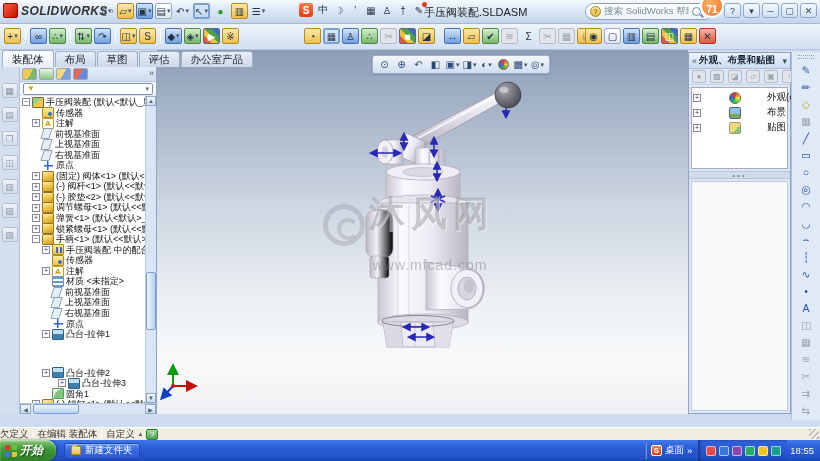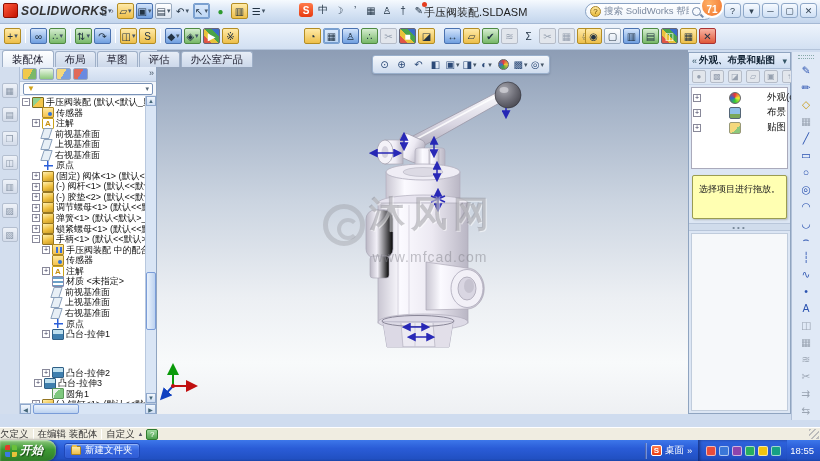--- a/index.html
+++ b/index.html
@@ -128,21 +128,21 @@
   .hico{width:17px;height:15px;display:inline-flex;align-items:center;justify-content:center;font-size:10px;color:#2c4a78;}
   .ball-ico{width:11px;height:11px;border-radius:50%;border:1px solid #666;
     background:conic-gradient(#e04040,#e8c23a,#46a346,#3a6cc8,#e04040);}
   .watermark{position:absolute;left:168px;top:140px;width:180px;text-align:center;pointer-events:none;}
   .wm-ring{position:absolute;left:-2px;top:14px;width:42px;height:42px;border-radius:50%;
     border:5px solid rgba(140,140,145,.32);}
   .wm-ring::after{content:"";position:absolute;left:9px;top:9px;width:14px;height:14px;border-radius:50%;
     border:4px solid rgba(140,140,145,.30);border-right-color:transparent;}
   .wm-name{font-size:36px;font-weight:bold;letter-spacing:6px;color:rgba(125,125,132,.40);
     text-shadow:1px 1px 0 rgba(255,255,255,.5);padding-left:34px;white-space:nowrap;}
-  .wm-url{font-size:14px;letter-spacing:1px;color:rgba(130,130,138,.48);padding-left:30px;margin-top:10px;}
+  .wm-url{font-size:14px;letter-spacing:1px;color:rgba(130,130,138,.48);padding-left:30px;margin-top:18px;}
 
   
   .taskpane{position:absolute;left:688px;top:52px;width:103px;height:362px;background:#dce6f4;
     border:1px solid #8fa4c0;z-index:20;display:flex;flex-direction:column;}
   .tp-head{height:16px;background:linear-gradient(#eaf1fb,#cdddf2);border-bottom:1px solid #aabcd6;
     display:flex;align-items:center;padding:0 3px;gap:2px;flex:none;}
   .tp-collapse{font-size:9px;color:#356;}
   .tp-title{flex:1;font-size:9.5px;font-weight:bold;color:#123;white-space:nowrap;overflow:hidden;}
   .tp-pin{font-size:9px;color:#356;}
   .tp-tools{height:16px;display:flex;align-items:center;padding:0 2px;gap:2px;flex:none;border-bottom:1px solid #c6d4e8;}
@@ -699,21 +699,21 @@
           <div class="trow" style="padding-left: 22px;">
             <span class="exp">+</span>
             <span class="ti ti-boss"></span>
             <span class="tl">凸台-拉伸1</span>
           </div>
           <div class="trow" style="padding-left: 22px; margin-top: 28px;">
             <span class="exp">+</span>
             <span class="ti ti-boss"></span>
             <span class="tl">凸台-拉伸2</span>
           </div>
-          <div class="trow" style="padding-left: 14px;">
+          <div class="trow" style="padding-left: 38px;">
             <span class="exp">+</span>
             <span class="ti ti-boss"></span>
             <span class="tl">凸台-拉伸3</span>
           </div>
           <div class="trow" style="padding-left: 22px;">
             <span class="expsp"></span>
             <span class="ti ti-fillet"></span>
             <span class="tl">圆角1</span>
           </div>
           <div class="trow" style="padding-left: 12px;">
@@ -785,21 +785,20 @@
           <span class="exp">+</span>
           <span class="tpico scene"></span>
           <span>布景</span>
         </div>
         <div class="tprow">
           <span class="exp">+</span>
           <span class="tpico decal"></span>
           <span>贴图</span>
         </div>
       </div>
-    <div class="tp-tip">选择项目进行拖放。</div>
     <div class="tp-split">•••</div>
     <div class="tp-rest"></div>
   </div>
 
   <div class="rightstrip" id="rightstrip">
     <div class="rgrip"></div>
   <span class="sico">✎</span>
       <span class="sico">✏</span>
       <span class="sico sgold">◇</span>
       <span class="sico sgray">▦</span>

